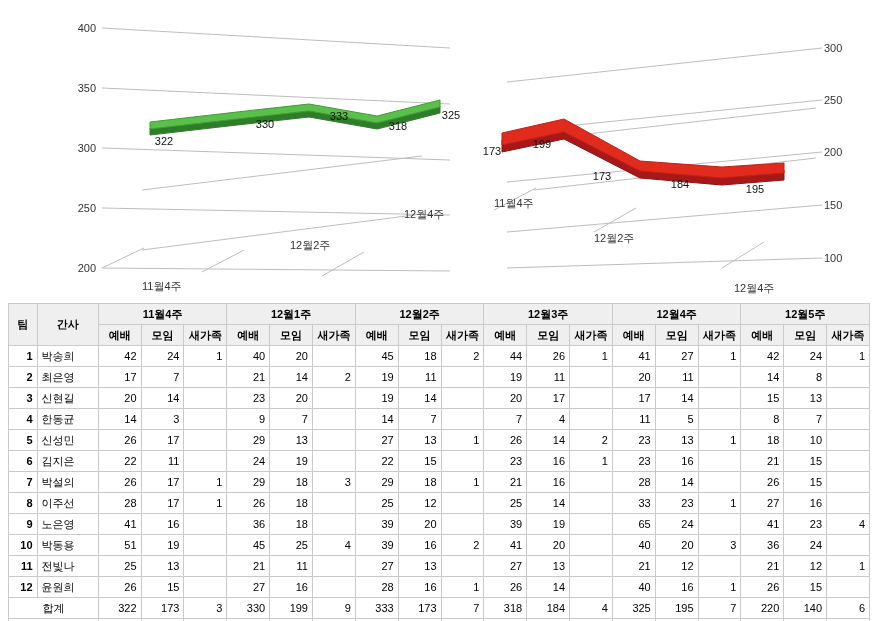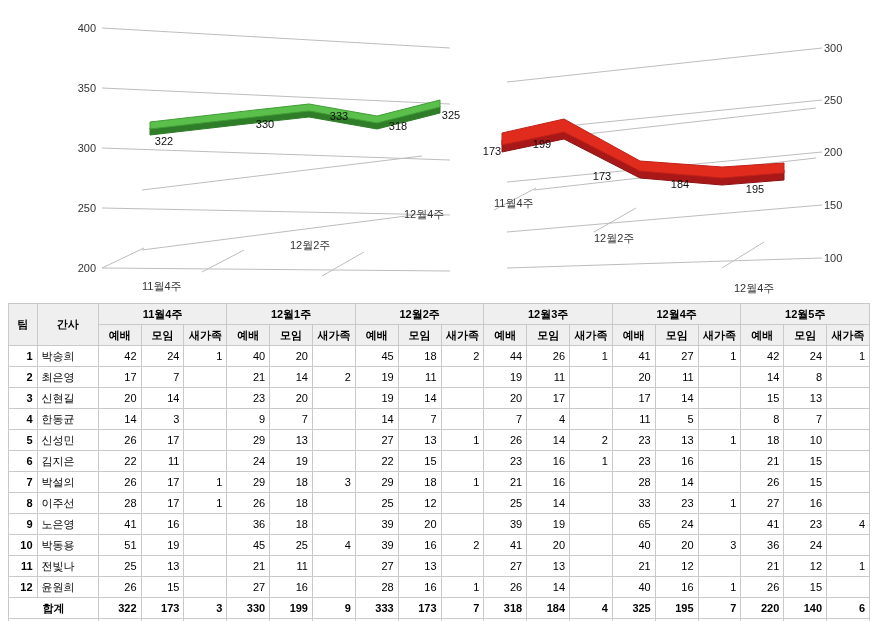--- a/index.html
+++ b/index.html
@@ -41,21 +41,21 @@
     background:#fff;
   }
   thead th{
     background:#efefef;
     font-weight:bold;
     text-align:center;
   }
   td.num{text-align:right;}
   td.name{text-align:left;}
   td.team{text-align:right;font-weight:bold;}
-  tr.total td{font-weight:bold;}
+  tr.total td{font-weight:normal;}
   tr.total td.label{text-align:center;}
   tr.rate td{font-weight:normal;}
   tr.rate td.label{text-align:center;}
   .colgrp{border-left:1px solid #9a9a9a;}
 </style>
 </head>
 <body>
 
 <div class="wrap">
 

